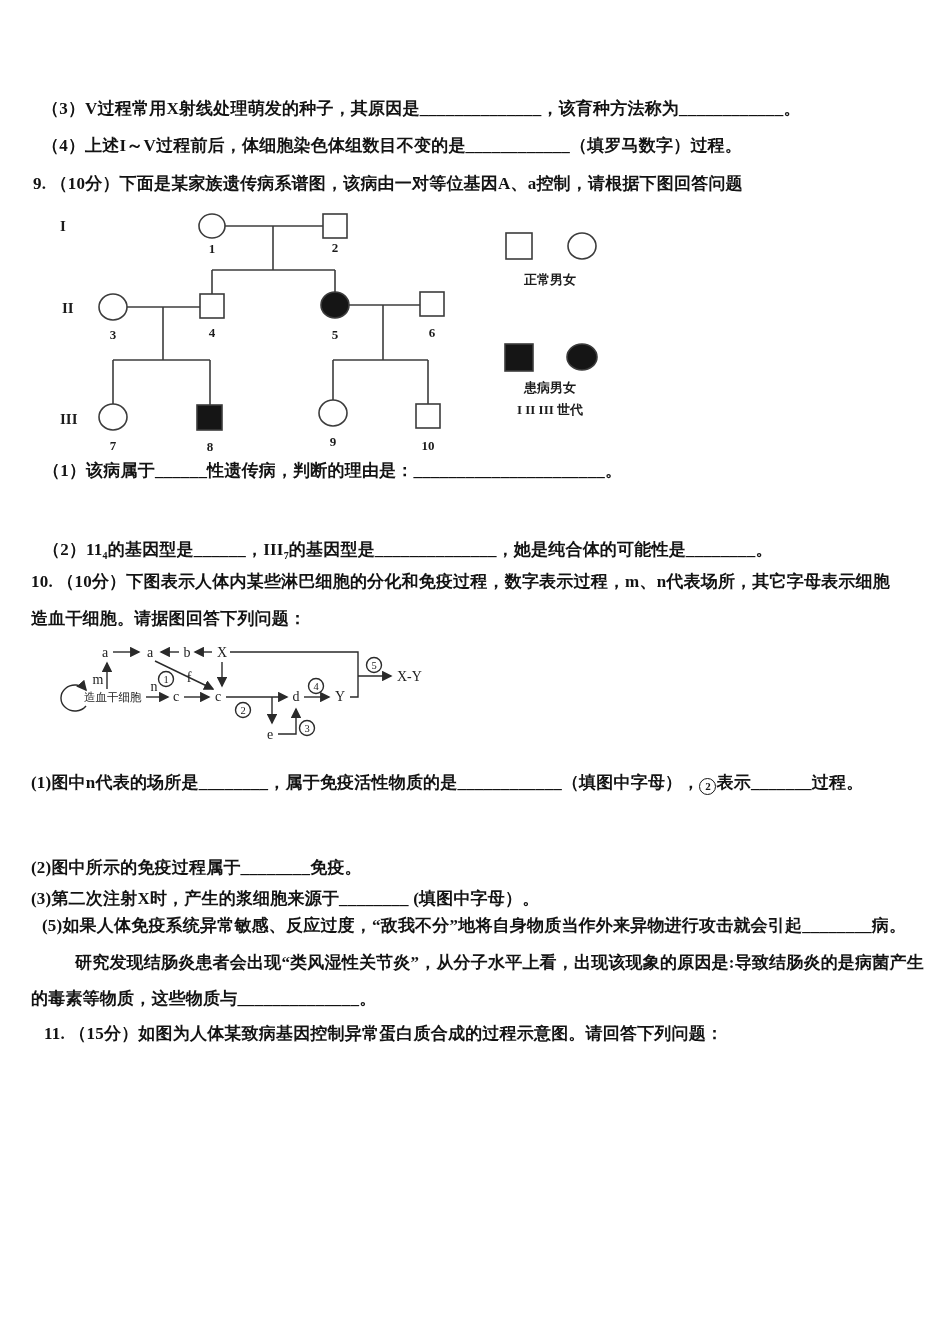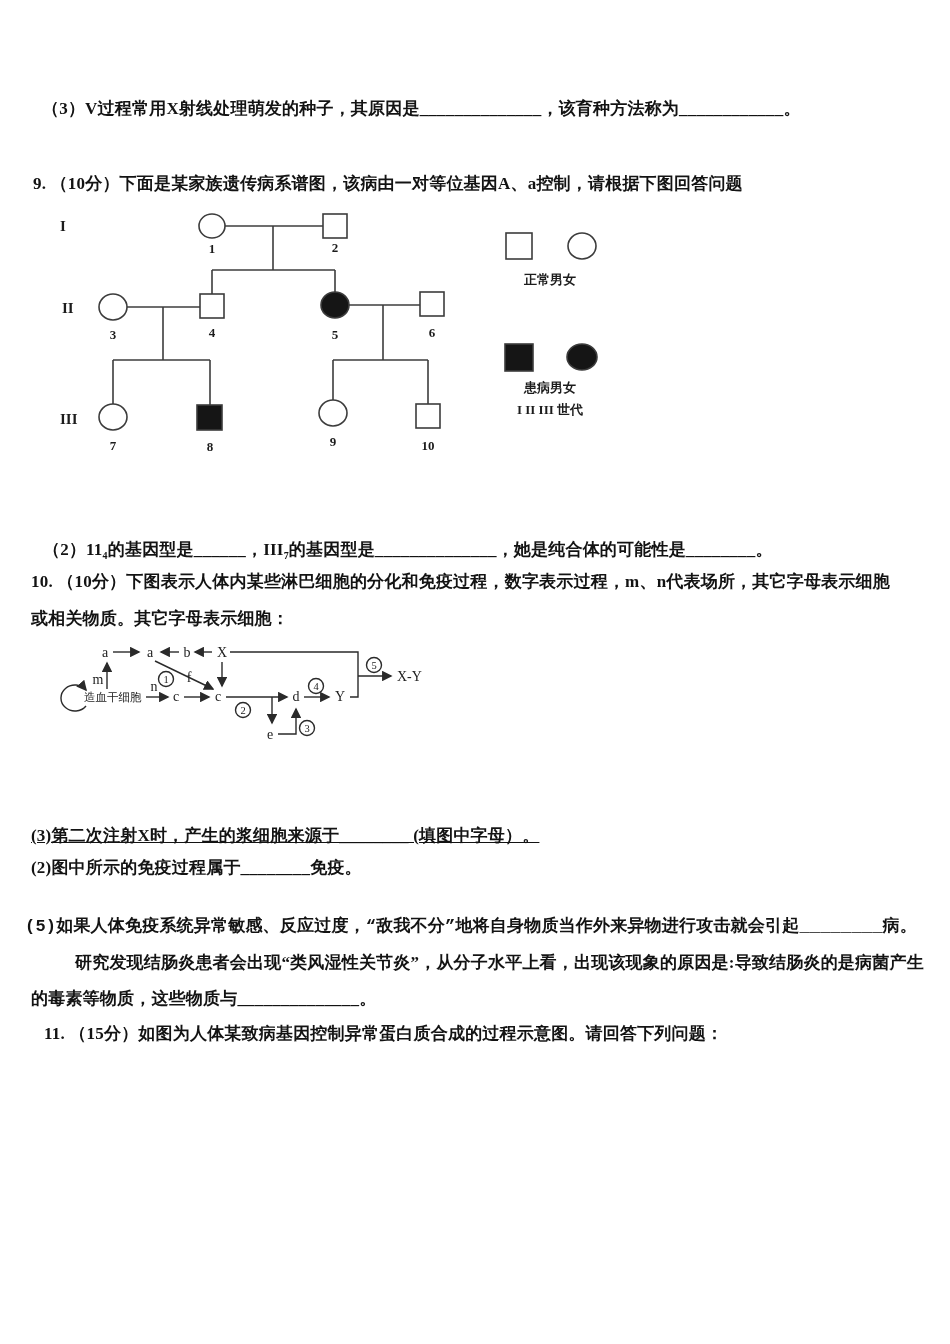--- a/index.html
+++ b/index.html
@@ -40,33 +40,36 @@
   .dg-letter{font-size:14px;}
   .dg-cjk{font-size:11.5px;}
   .dg-step{font-size:10.5px;}
 </style>
 </head>
 <body>
 
 <div class="page">
 
   <div class="tline" style="left:42px;top:97px;">（3）V过程常用X射线处理萌发的种子，其原因是______________，该育种方法称为____________。</div>
+  <div class="tline" style="left:42px;top:134px;">（4）上述I～V过程前后，体细胞染色体组数目不变的是____________（填罗马数字）过程。</div>
   <div class="tline" style="left:33px;top:172px;">9. （10分）下面是某家族遗传病系谱图，该病由一对等位基因A、a控制，请根据下图回答问题</div>
 
+  <div class="tline" style="left:43px;top:459px;">（1）该病属于______性遗传病，判断的理由是：______________________。</div>
 
   <div class="tline" style="left:43px;top:496px;margin-top:42px;"><span>（2）11</span><sub>4</sub><span>的基因型是______，III</span><sub>7</sub><span>的基因型是______________，她是纯合体的可能性是________。</span></div>
 
 
   <div class="tline" style="left:31px;top:570px;">10. （10分）下图表示人体内某些淋巴细胞的分化和免疫过程，数字表示过程，m、n代表场所，其它字母表示细胞</div>
-  <div class="tline" style="left:31px;top:607px;">或相关物质。其它字母表示细胞：</div>
+  <div class="tline" style="left:31px;top:607px;">造血干细胞。请据图回答下列问题：</div>
 
+  <div class="tline" style="left:31px;top:771px;"><span>(1)图中n代表的场所是________，属于免疫活性物质的是____________（填图中字母），</span><span class="circ-num">2</span><span>表示_______过程。</span></div>
 
   <div class="tline" style="left:31px;top:856px;">(2)图中所示的免疫过程属于________免疫。</div>
-  <div class="tline" style="left:31px;top:824px;text-decoration:underline;">(3)第二次注射X时，产生的浆细胞来源于________ (填图中字母）。</div>
-  <div class="tline" style="left:25px;top:914px;font-family:Liberation Mono, monospace;">(5)如果人体免疫系统异常敏感、反应过度，“敌我不分”地将自身物质当作外来异物进行攻击就会引起________病。</div>
+  <div class="tline" style="left:31px;top:887px;">(3)第二次注射X时，产生的浆细胞来源于________ (填图中字母）。</div>
+  <div class="tline" style="left:42px;top:914px;">(5)如果人体免疫系统异常敏感、反应过度，“敌我不分”地将自身物质当作外来异物进行攻击就会引起________病。</div>
   <div class="tline" style="left:31px;top:951px;margin-left:44px;">研究发现结肠炎患者会出现“类风湿性关节炎”，从分子水平上看，出现该现象的原因是:导致结肠炎的是病菌产生</div>
   <div class="tline" style="left:31px;top:987px;">的毒素等物质，这些物质与______________。</div>
 
   <div class="tline" style="left:31px;top:1022px;margin-left:13px;">11. （15分）如图为人体某致病基因控制异常蛋白质合成的过程示意图。请回答下列问题：</div>
 
   <svg style="left:50px;top:196px;" width="600" height="264" viewBox="50 196 600 264">
     <g stroke="#3c3c3c" stroke-width="1.6" fill="none">
 
       <ellipse cx="212" cy="226" rx="13" ry="12"></ellipse>
       <rect x="323" y="214" width="24" height="24"></rect>

